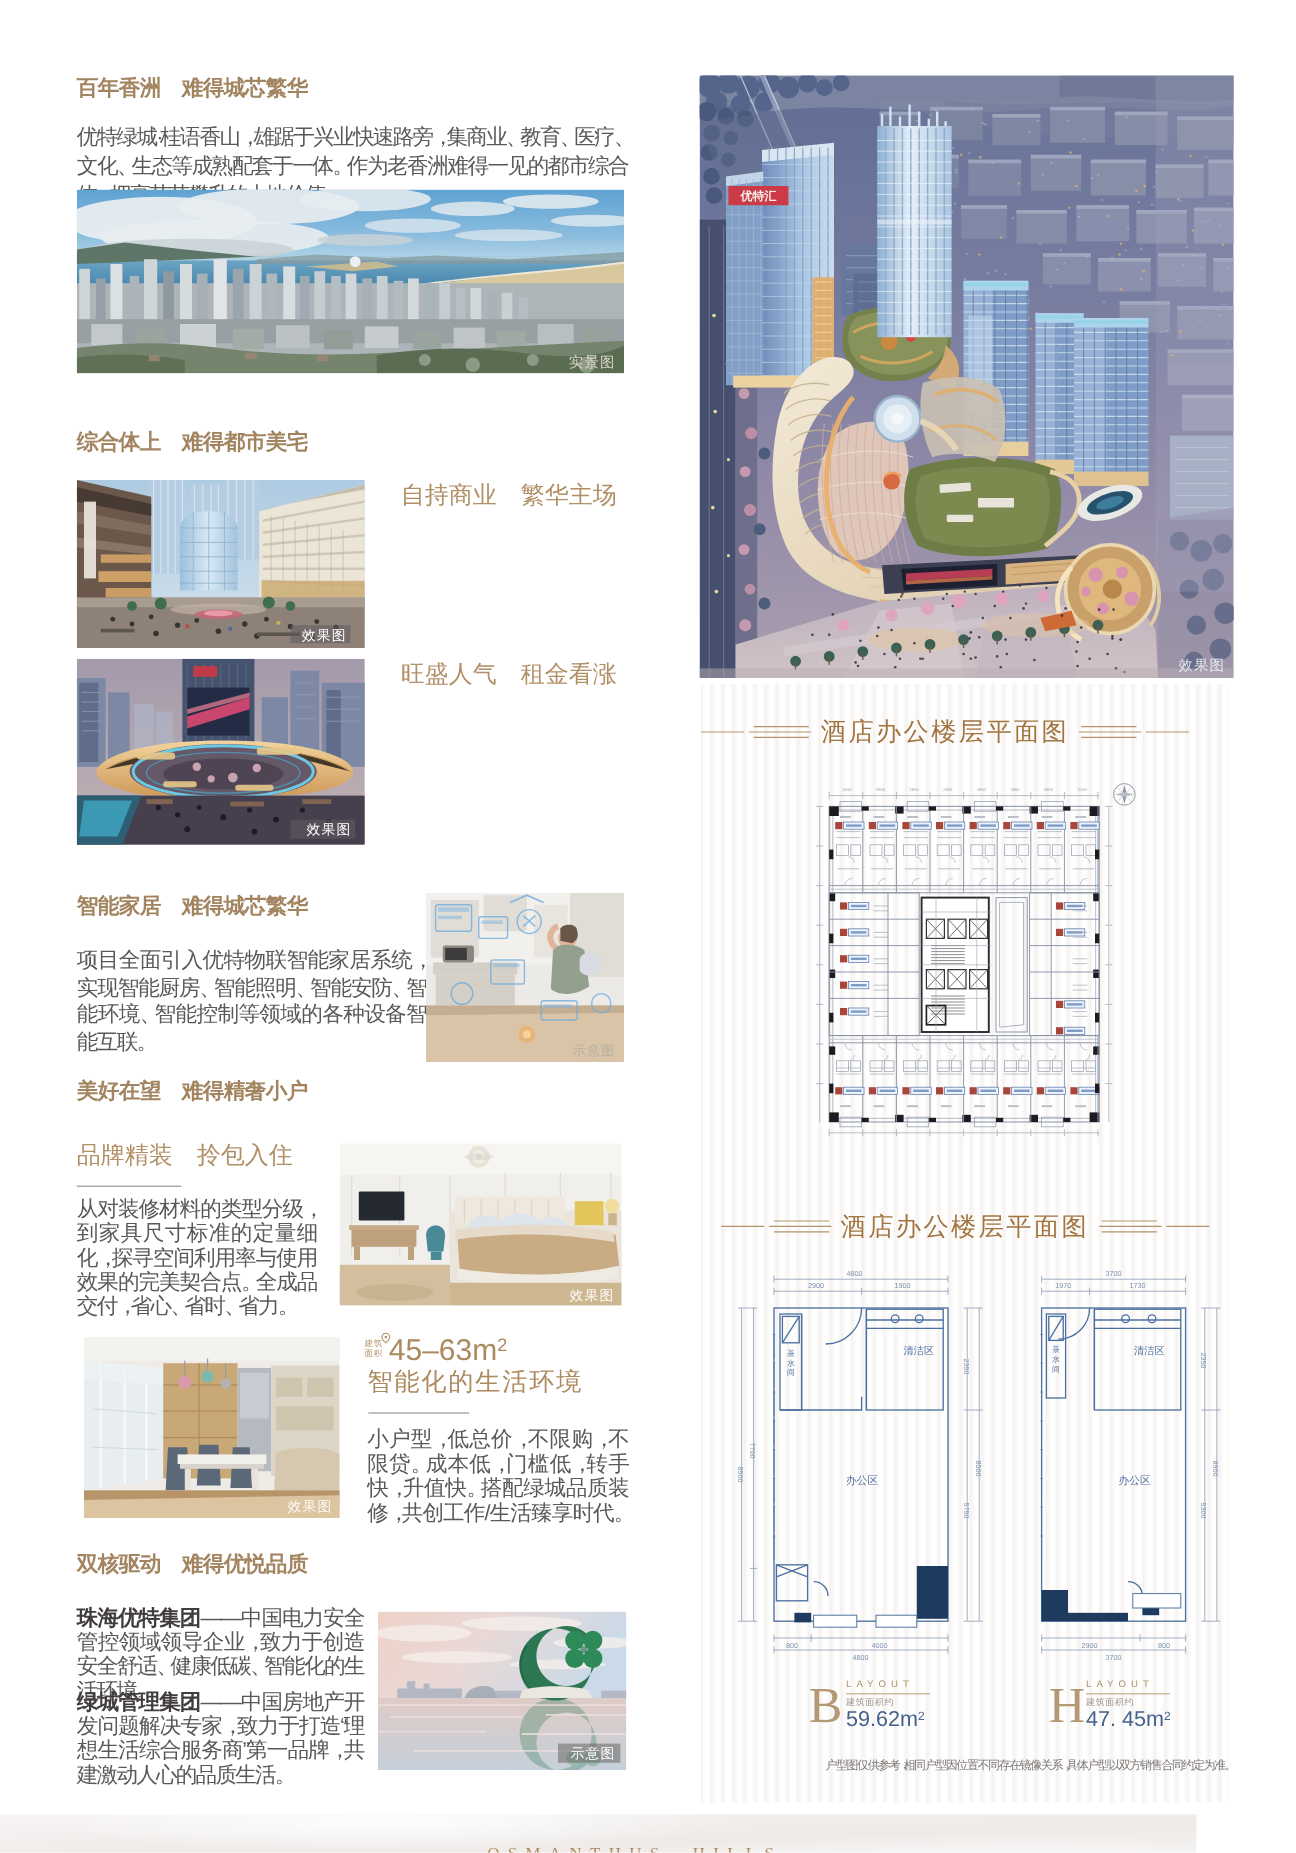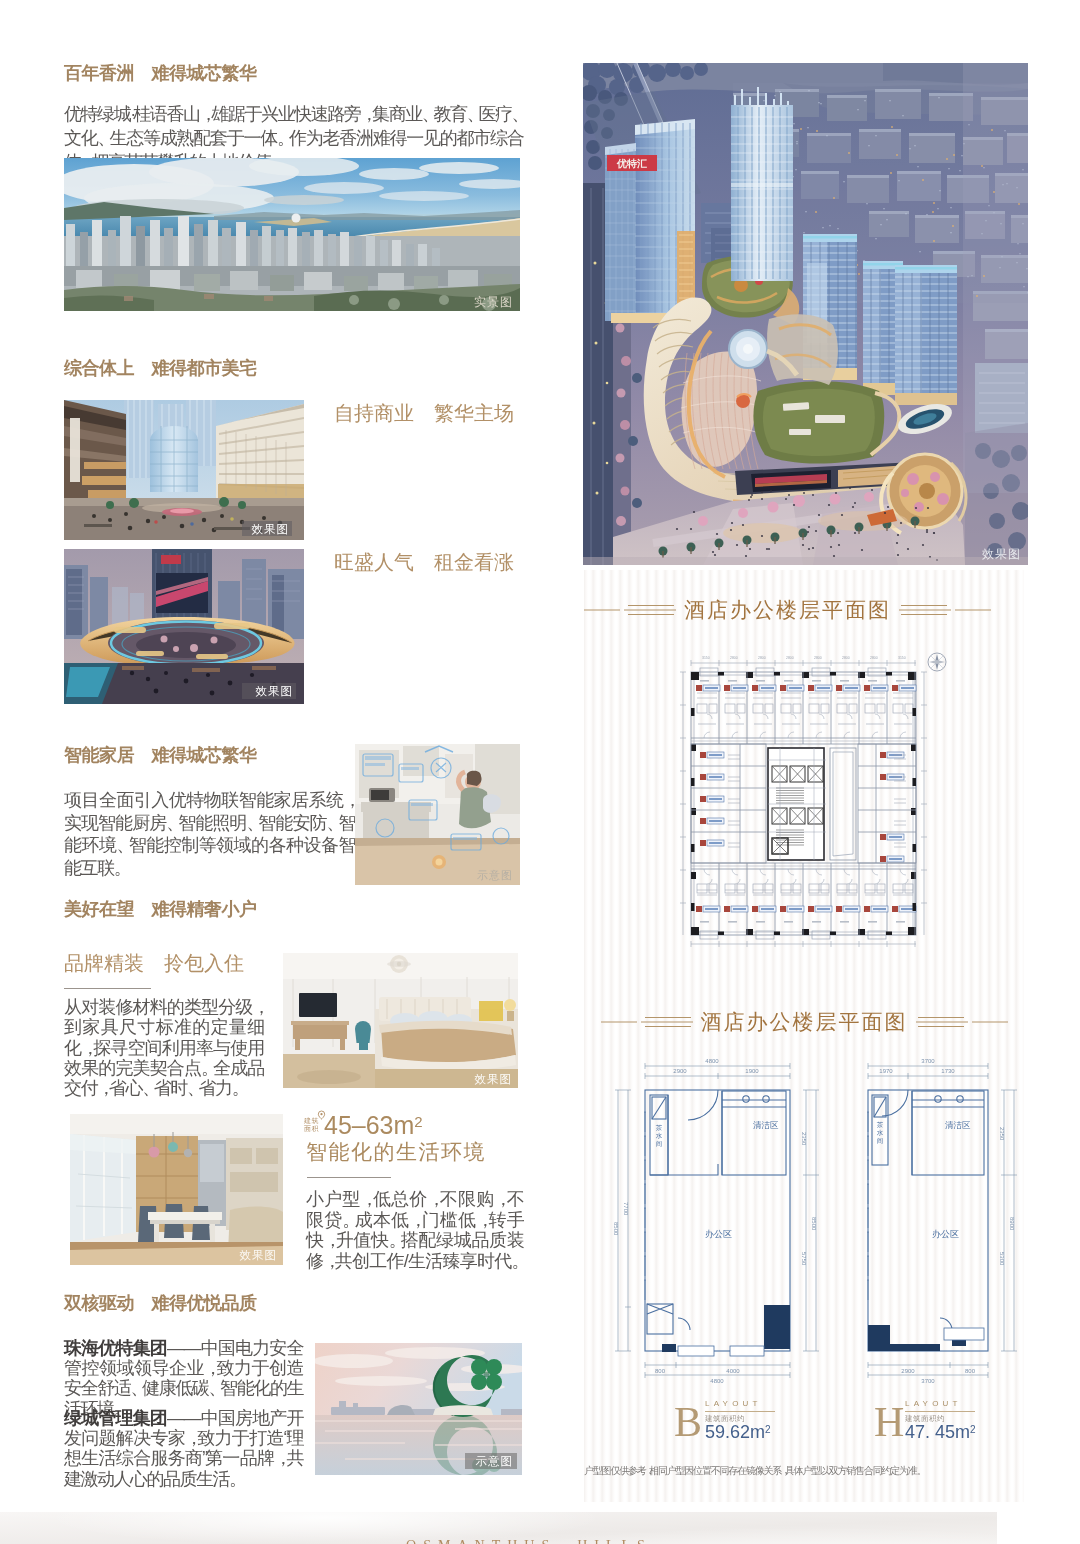--- a/index.html
+++ b/index.html
@@ -1761,17 +1761,17 @@
 <div class="abs" style="left:874px;top:1400px">
       <div style="position:relative;width:120px;height:46px">
         <span style="position:absolute;left:0;top:0;font-family:'Liberation Serif',serif;font-size:42px;color:#b49a74;line-height:44px">H</span>
         <span style="position:absolute;left:31px;top:0;width:70px">
           <span style="display:block;font-size:8px;line-height:1;letter-spacing:4.2px;color:#ab9169;border-bottom:1px solid #c3ad8a;padding-bottom:3px;white-space:nowrap">LAYOUT</span>
           <span style="display:block;font-size:7.5px;line-height:1.4;color:#9a9288;margin-top:2px;letter-spacing:0.5px;white-space:nowrap">建筑面积约</span>
           <span style="display:block;font-size:18px;line-height:1;color:#44608c;margin-top:-2px;padding-top:0;white-space:nowrap">47. 45m<span style="font-size:10px;vertical-align:5px">2</span></span>
         </span>
       </div>
     </div>
-<div class="abs" style="left:584px;top:1464px;width:440px;text-align:left;font-size:10px;color:#7d7a78;letter-spacing:-1.2px">户型图仅供参考<i class="q">，</i>相同户型因位置不同存在镜像关系<i class="q">，</i>具体户型以双方销售合同约定为准<i class="q">。</i></div>
+<div class="abs" style="left:584px;top:1464px;width:440px;text-align:right;font-size:10px;color:#7d7a78;letter-spacing:-1.2px">户型图仅供参考<i class="q">，</i>相同户型因位置不同存在镜像关系<i class="q">，</i>具体户型以双方销售合同约定为准<i class="q">。</i></div>
 <div class="abs" style="left:0;top:1512px;width:997px;height:56px;background:linear-gradient(178deg,#f8f6f5 0%,#edeae8 45%,#f4f2f0 75%,#ebe8e6 100%)">
 <div class="abs" style="left:0;top:0;width:1080px;height:56px;background:radial-gradient(ellipse 400px 40px at 30% 10%,rgba(255,255,255,0.9),rgba(255,255,255,0) 70%),radial-gradient(ellipse 500px 50px at 75% 90%,rgba(255,255,255,0.75),rgba(255,255,255,0) 70%)"></div>
 <div class="abs" style="left:0;top:26px;width:1058px;text-align:center;font-family:'Liberation Serif',serif;font-size:14px;color:#b08a5f;letter-spacing:7px">OSMANTHUS&nbsp;&nbsp;HILLS</div>
 </div>
 </div>
 </body></html>

